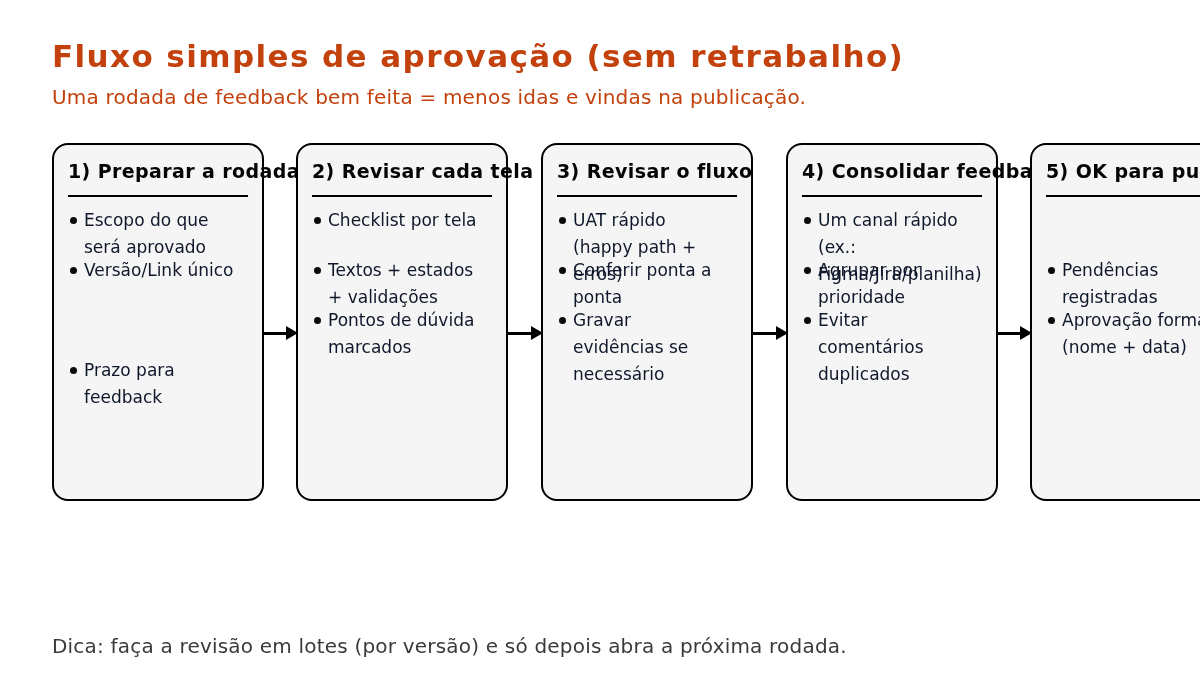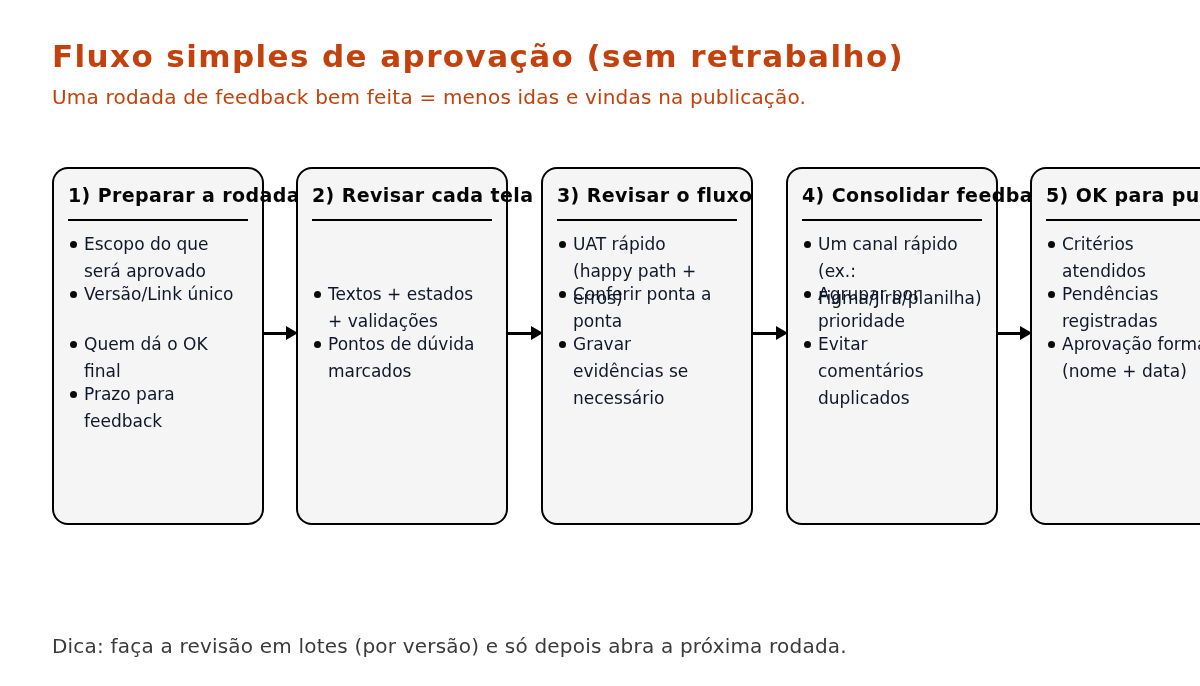--- a/index.html
+++ b/index.html
@@ -15,21 +15,21 @@
   .page-subtitle{
     position:absolute;left:52px;top:85px;
     font-size:20px;letter-spacing:0.2px;color:#c2410c;white-space:nowrap;
   }
   .page-footnote{
     position:absolute;left:52px;top:634px;
     font-size:20px;letter-spacing:0.2px;color:#3a3a3a;white-space:nowrap;
   }
   
   .step{
-    position:absolute;top:167px;width:212px;height:358px;box-sizing:border-box;
+    position:absolute;top:143px;width:212px;height:358px;box-sizing:border-box;
     background:#f5f5f5;border:2px solid #000;border-radius:16px;padding-left:44px;
   }
   .step-1{left:52px}.step-2{left:296px}.step-3{left:541px}.step-4{left:786px}.step-5{left:1030px}
   .step-title{
     position:absolute;left:14px;top:13px;margin:0;
     font-size:19px;line-height:26px;font-weight:bold;letter-spacing:0.4px;
     white-space:nowrap;color:#050505;
   }
   .rule{
     position:absolute;left:14px;top:50px;width:calc(100% - 28px);
@@ -86,35 +86,34 @@
   <div class="rule"></div>
   <div class="bullet b0">
     <span class="dot"></span>
     <span class="bullet-text">Escopo do que
 será aprovado</span>
   </div>
   <div class="bullet b1">
     <span class="dot"></span>
     <span class="bullet-text">Versão/Link único</span>
   </div>
-  <div class="bullet b2">
-    <span class="dot"></span>
-    <span class="bullet-text">Quem dá o OK
-final</span>
-  </div>
   <div class="bullet b3">
     <span class="dot"></span>
     <span class="bullet-text">Prazo para
 feedback</span>
   </div>
 </section>
 
 <section class="step step-2">
   <h2 class="step-title">2) Revisar cada tela</h2>
   <div class="rule"></div>
+  <div class="bullet b0">
+    <span class="dot"></span>
+    <span class="bullet-text">Checklist por tela</span>
+  </div>
   <div class="bullet b1">
     <span class="dot"></span>
     <span class="bullet-text">Textos + estados
 + validações</span>
   </div>
   <div class="bullet b2">
     <span class="dot"></span>
     <span class="bullet-text">Pontos de dúvida
 marcados</span>
   </div>
@@ -160,25 +159,20 @@
     <span class="dot"></span>
     <span class="bullet-text">Evitar
 comentários
 duplicados</span>
   </div>
 </section>
 
 <section class="step step-5">
   <h2 class="step-title">5) OK para publicar</h2>
   <div class="rule"></div>
-  <div class="bullet b0">
-    <span class="dot"></span>
-    <span class="bullet-text">Critérios
-atendidos</span>
-  </div>
   <div class="bullet b1">
     <span class="dot"></span>
     <span class="bullet-text">Pendências
 registradas</span>
   </div>
   <div class="bullet b2">
     <span class="dot"></span>
     <span class="bullet-text">Aprovação formal
 (nome + data)</span>
   </div>

